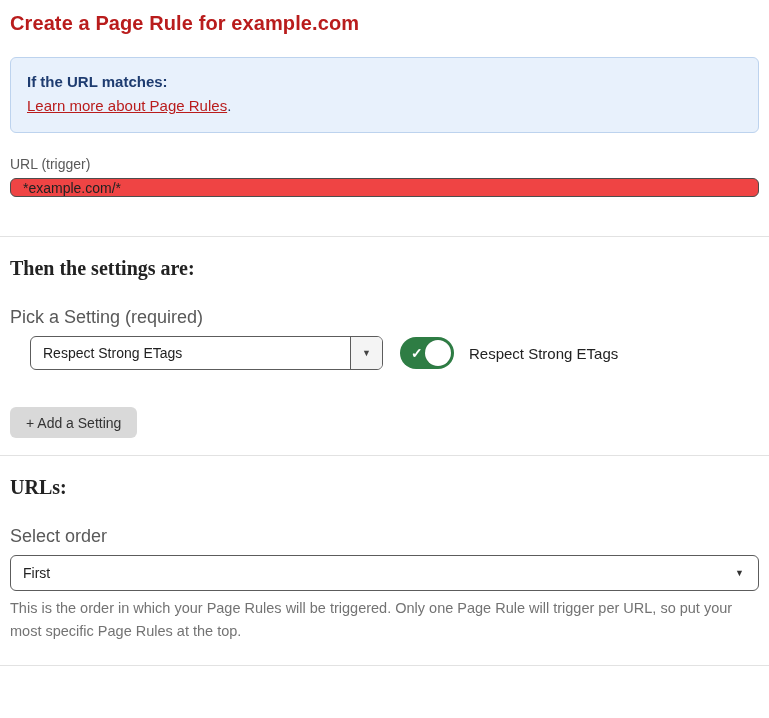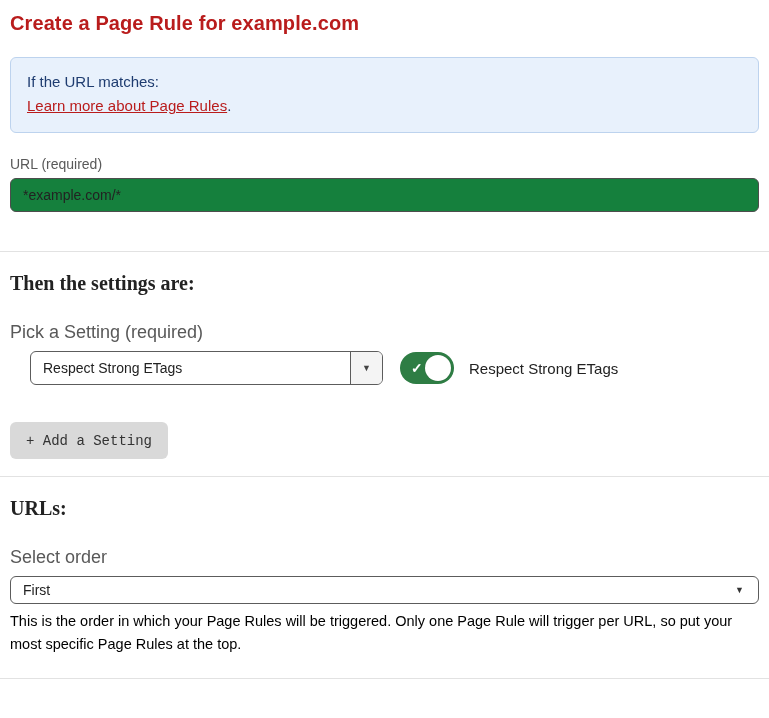--- a/index.html
+++ b/index.html
@@ -22,37 +22,37 @@
   .info-box {
     margin-top: 22px;
     background: #e8f1fc;
     border: 1px solid #bdd3ee;
     border-radius: 6px;
     padding: 12px 16px 14px 16px;
     color: #1e3c70;
     font-size: 15px;
     line-height: 24px;
   }
-  .info-heading { font-weight: 400; }
+  .info-heading { font-weight: 700; }
   .info-link {
     color: #b91c1c;
     text-decoration: underline;
     cursor: pointer;
   }
   .field-label {
     margin-top: 23px;
     font-size: 14px;
     color: #595959;
   }
   .url-input {
     display: block;
     width: 100%;
-    height: 34px;
+    height: 19px;
     margin-top: 6px;
-    background: #15803d;
+    background: #ef4444;
     border: 1px solid #4d4d4d;
     border-radius: 6px;
     padding: 0 12px;
     font-size: 14px;
     color: #222;
     font-family: "Liberation Sans", sans-serif;
   }
   .divider {
     border: none;
     border-top: 1px solid #e2e2e2;
@@ -140,67 +140,67 @@
   }
   .toggle-label {
     margin-left: 15px;
     font-size: 15px;
     color: #222;
   }
   .btn {
     display: inline-flex;
     align-items: center;
     justify-content: center;
-    height: 37px;
+    height: 31px;
     padding: 15px 16px;
     border: none;
     border-radius: 6px;
     font-size: 14px;
-    font-family: Liberation Mono, monospace;
+    font-family: Liberation Sans, sans-serif;
     cursor: pointer;
   }
   .btn-gray { background: #d9d9d9; color: #333; }
   .add-setting-btn { margin-top: 37px; }
   .order-select {
     margin-top: 8px;
     width: 100%;
-    height: 28px;
+    height: 36px;
     border: 1px solid #5c5c5c;
     border-radius: 6px;
     background: #ffffff;
     display: flex;
     align-items: center;
     justify-content: space-between;
     padding: 0 14px 0 12px;
     font-size: 14px;
     color: #222;
     cursor: pointer;
   }
   .order-select-arrow { font-size: 9px; color: #333; }
   .help-text {
     margin-top: 6px;
     font-size: 14.5px;
     line-height: 23px;
-    color: #000000;
+    color: #737373;
     max-width: 745px;
   }
 </style>
 </head>
 <body>
 
 
 
 <h1 class="page-title">Create a Page Rule for example.com</h1>
 
 <div class="info-box">
   <div class="info-heading">If the URL matches:</div>
   <div><a class="info-link">Learn more about Page Rules</a><span>.</span></div>
 </div>
 
-<div class="field-label">URL (required)</div>
+<div class="field-label">URL (trigger)</div>
 <input class="url-input" type="text" value="*example.com/*" style="">
 
 <hr class="divider divider-1">
 
 <div class="section-heading">Then the settings are:</div>
 
 <div class="sub-label">Pick a Setting (required)</div>
 
 <div class="setting-row">
   <div class="setting-select">

